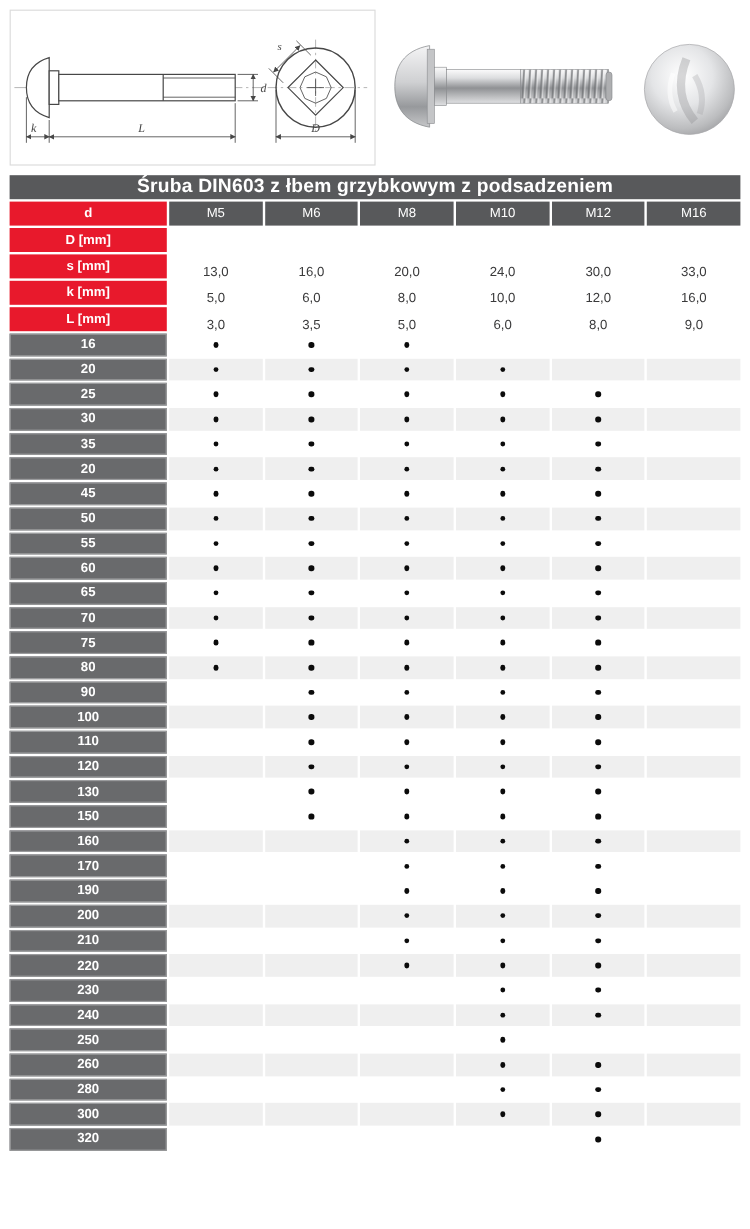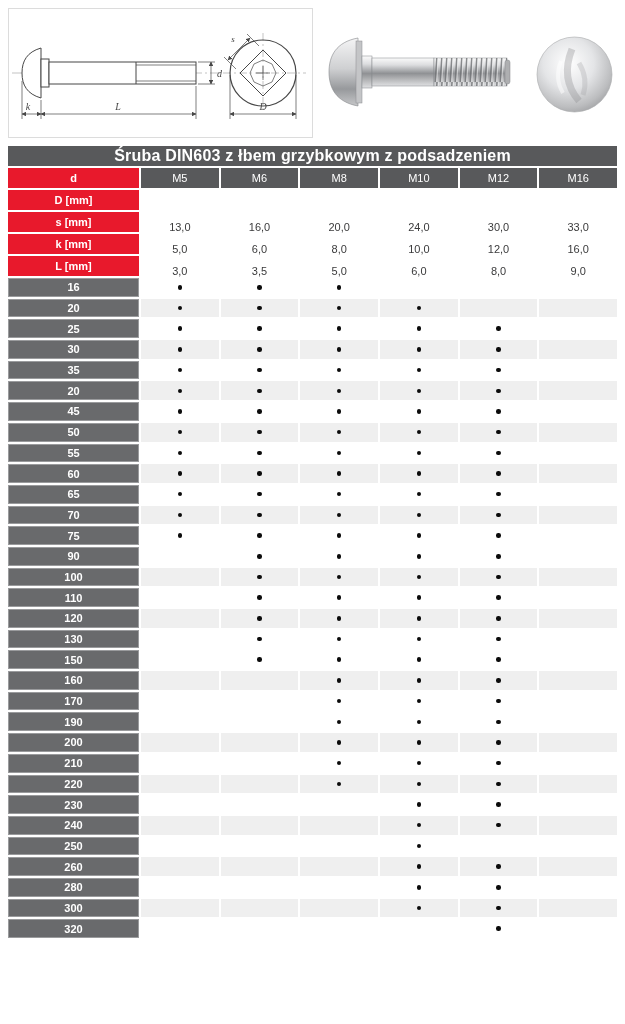--- a/index.html
+++ b/index.html
@@ -422,20 +422,39 @@
             <span class="dot"></span>
           </div>
           <div class="c">
             <span class="dot"></span>
           </div>
           <div class="c">
             <span class="dot"></span>
           </div>
           <div class="c"></div>
         </div>
+        <div class="len alt">
+          <div class="lbl">80</div>
+          <div class="c">
+            <span class="dot"></span>
+          </div>
+          <div class="c">
+            <span class="dot"></span>
+          </div>
+          <div class="c">
+            <span class="dot"></span>
+          </div>
+          <div class="c">
+            <span class="dot"></span>
+          </div>
+          <div class="c">
+            <span class="dot"></span>
+          </div>
+          <div class="c"></div>
+        </div>
         <div class="len">
           <div class="lbl">90</div>
           <div class="c"></div>
           <div class="c">
             <span class="dot"></span>
           </div>
           <div class="c">
             <span class="dot"></span>
           </div>
           <div class="c">

